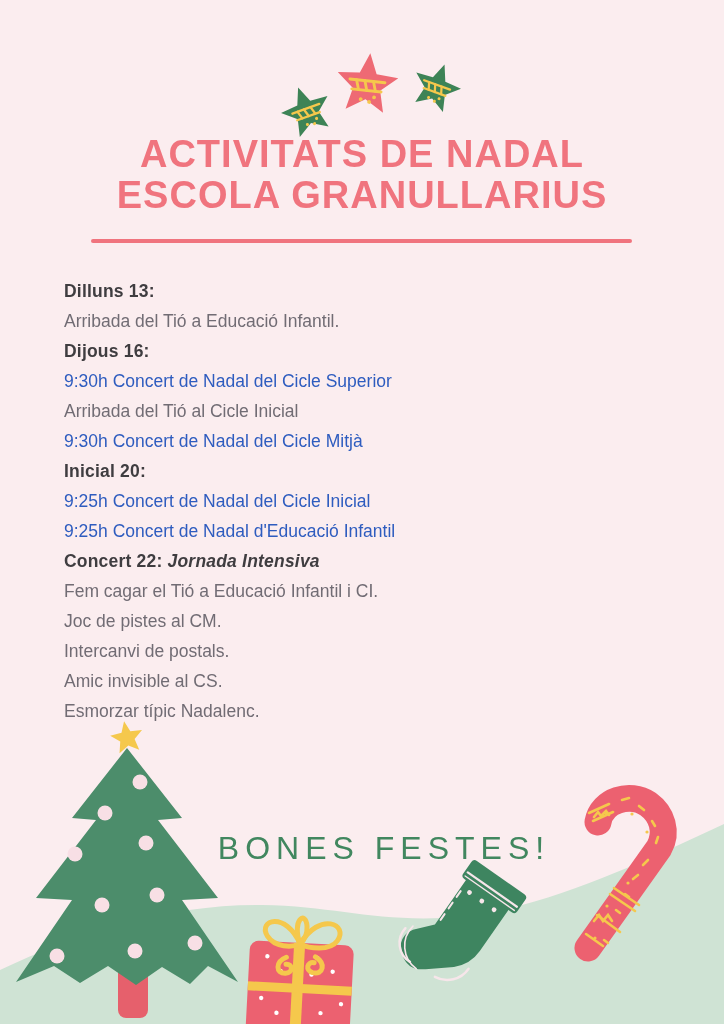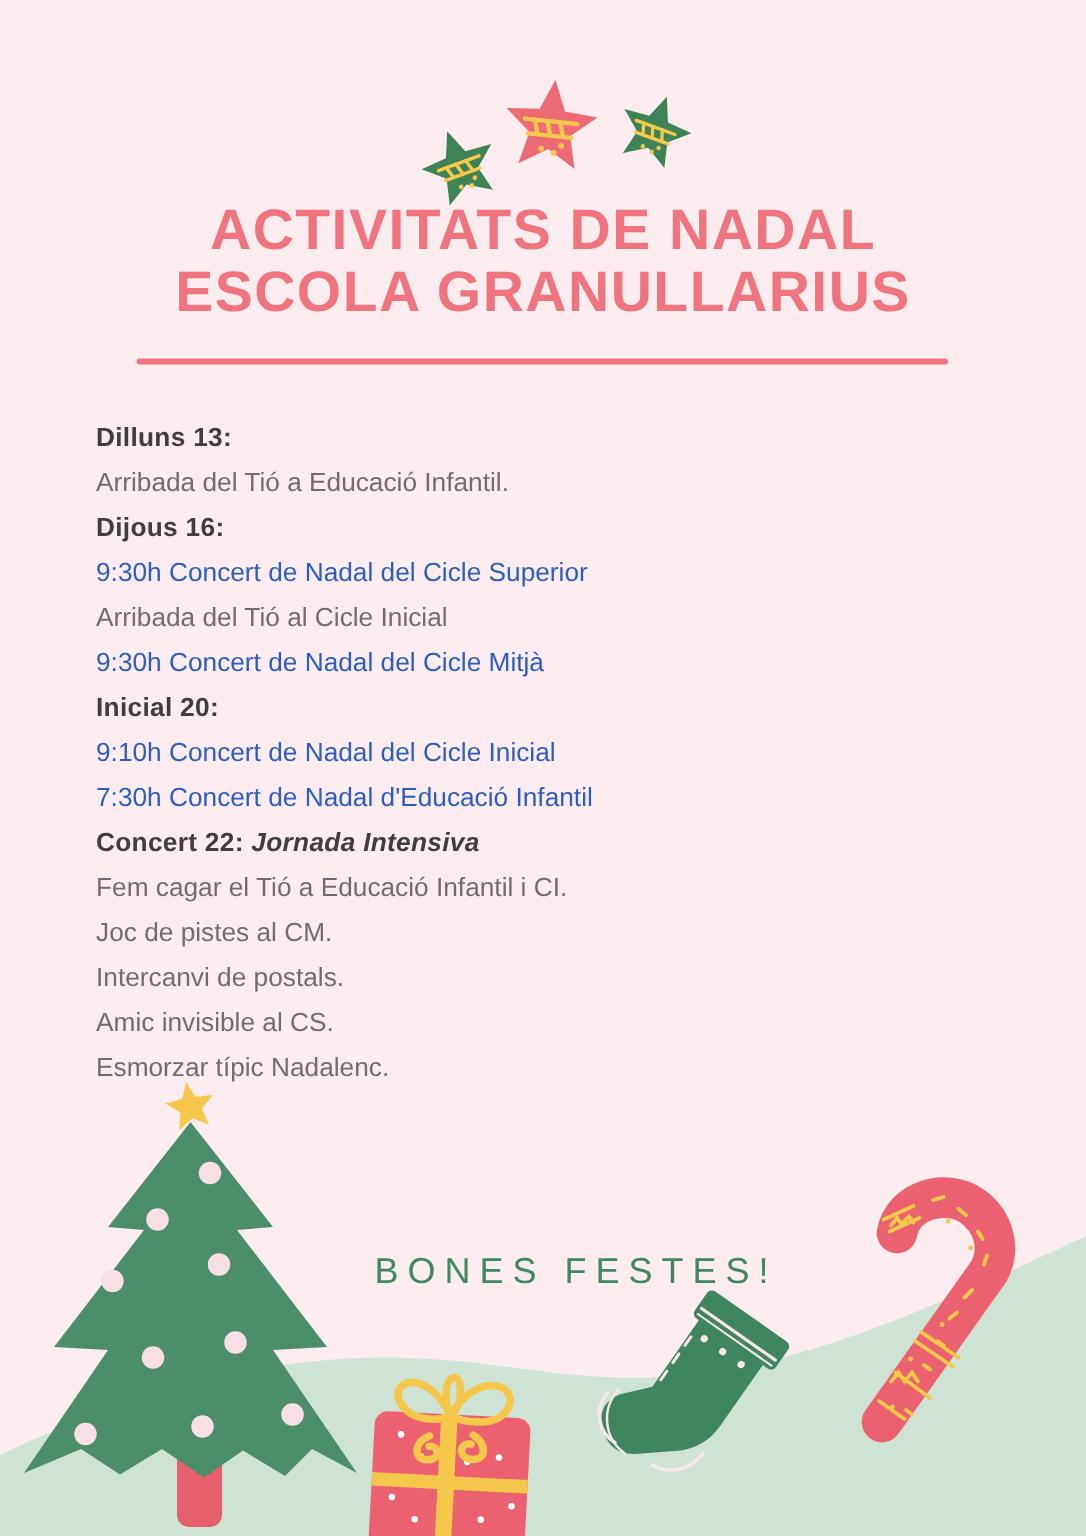--- a/index.html
+++ b/index.html
@@ -53,21 +53,21 @@
   .gift-svg    { position: absolute; left: 238px; top: 900px; }
   .sock-svg    { position: absolute; left: 390px; top: 862px; }
   .cane-svg    { position: absolute; left: 558px; top: 788px; }
 
   .footer-msg {
     position: absolute;
     top: 830px; left: 0; right: 0;
     padding-left: 44px;
     text-align: center;
     color: #41875f;
-    font-size: 24px;
+    font-size: 32px;
     line-height: 36px;
     font-weight: 400;
     letter-spacing: 6px;
   }
 </style>
 </head>
 <body>
 
 <div class="page">
 
@@ -105,22 +105,22 @@
   <div class="divider"></div>
 
   <div class="schedule">
     <div class="sl left date">Dilluns 13:</div>
     <div class="sl left act">Arribada del Tió a Educació Infantil.</div>
     <div class="sl right date">Dijous 16:</div>
     <div class="sl right hl">9:30h Concert de Nadal del Cicle Superior</div>
     <div class="sl left act">Arribada del Tió al Cicle Inicial</div>
     <div class="sl left hl">9:30h Concert de Nadal del Cicle Mitjà</div>
     <div class="sl right date">Inicial 20:</div>
-    <div class="sl right hl">9:10h Concert de Nadal del Cicle Inicial</div>
-    <div class="sl left hl">7:30h Concert de Nadal d'Educació Infantil</div>
+    <div class="sl right hl">9:25h Concert de Nadal del Cicle Inicial</div>
+    <div class="sl left hl">9:25h Concert de Nadal d'Educació Infantil</div>
     <div class="sl right date">
       <span>Concert 22: </span><span class="it">Jornada Intensiva</span>
     </div>
     <div class="sl right act">Fem cagar el Tió a Educació Infantil i CI.</div>
     <div class="sl right act">Joc de pistes al CM.</div>
     <div class="sl right act">Intercanvi de postals.</div>
     <div class="sl right act">Amic invisible al CS.</div>
     <div class="sl right act">Esmorzar típic Nadalenc.</div>
   </div>
 

